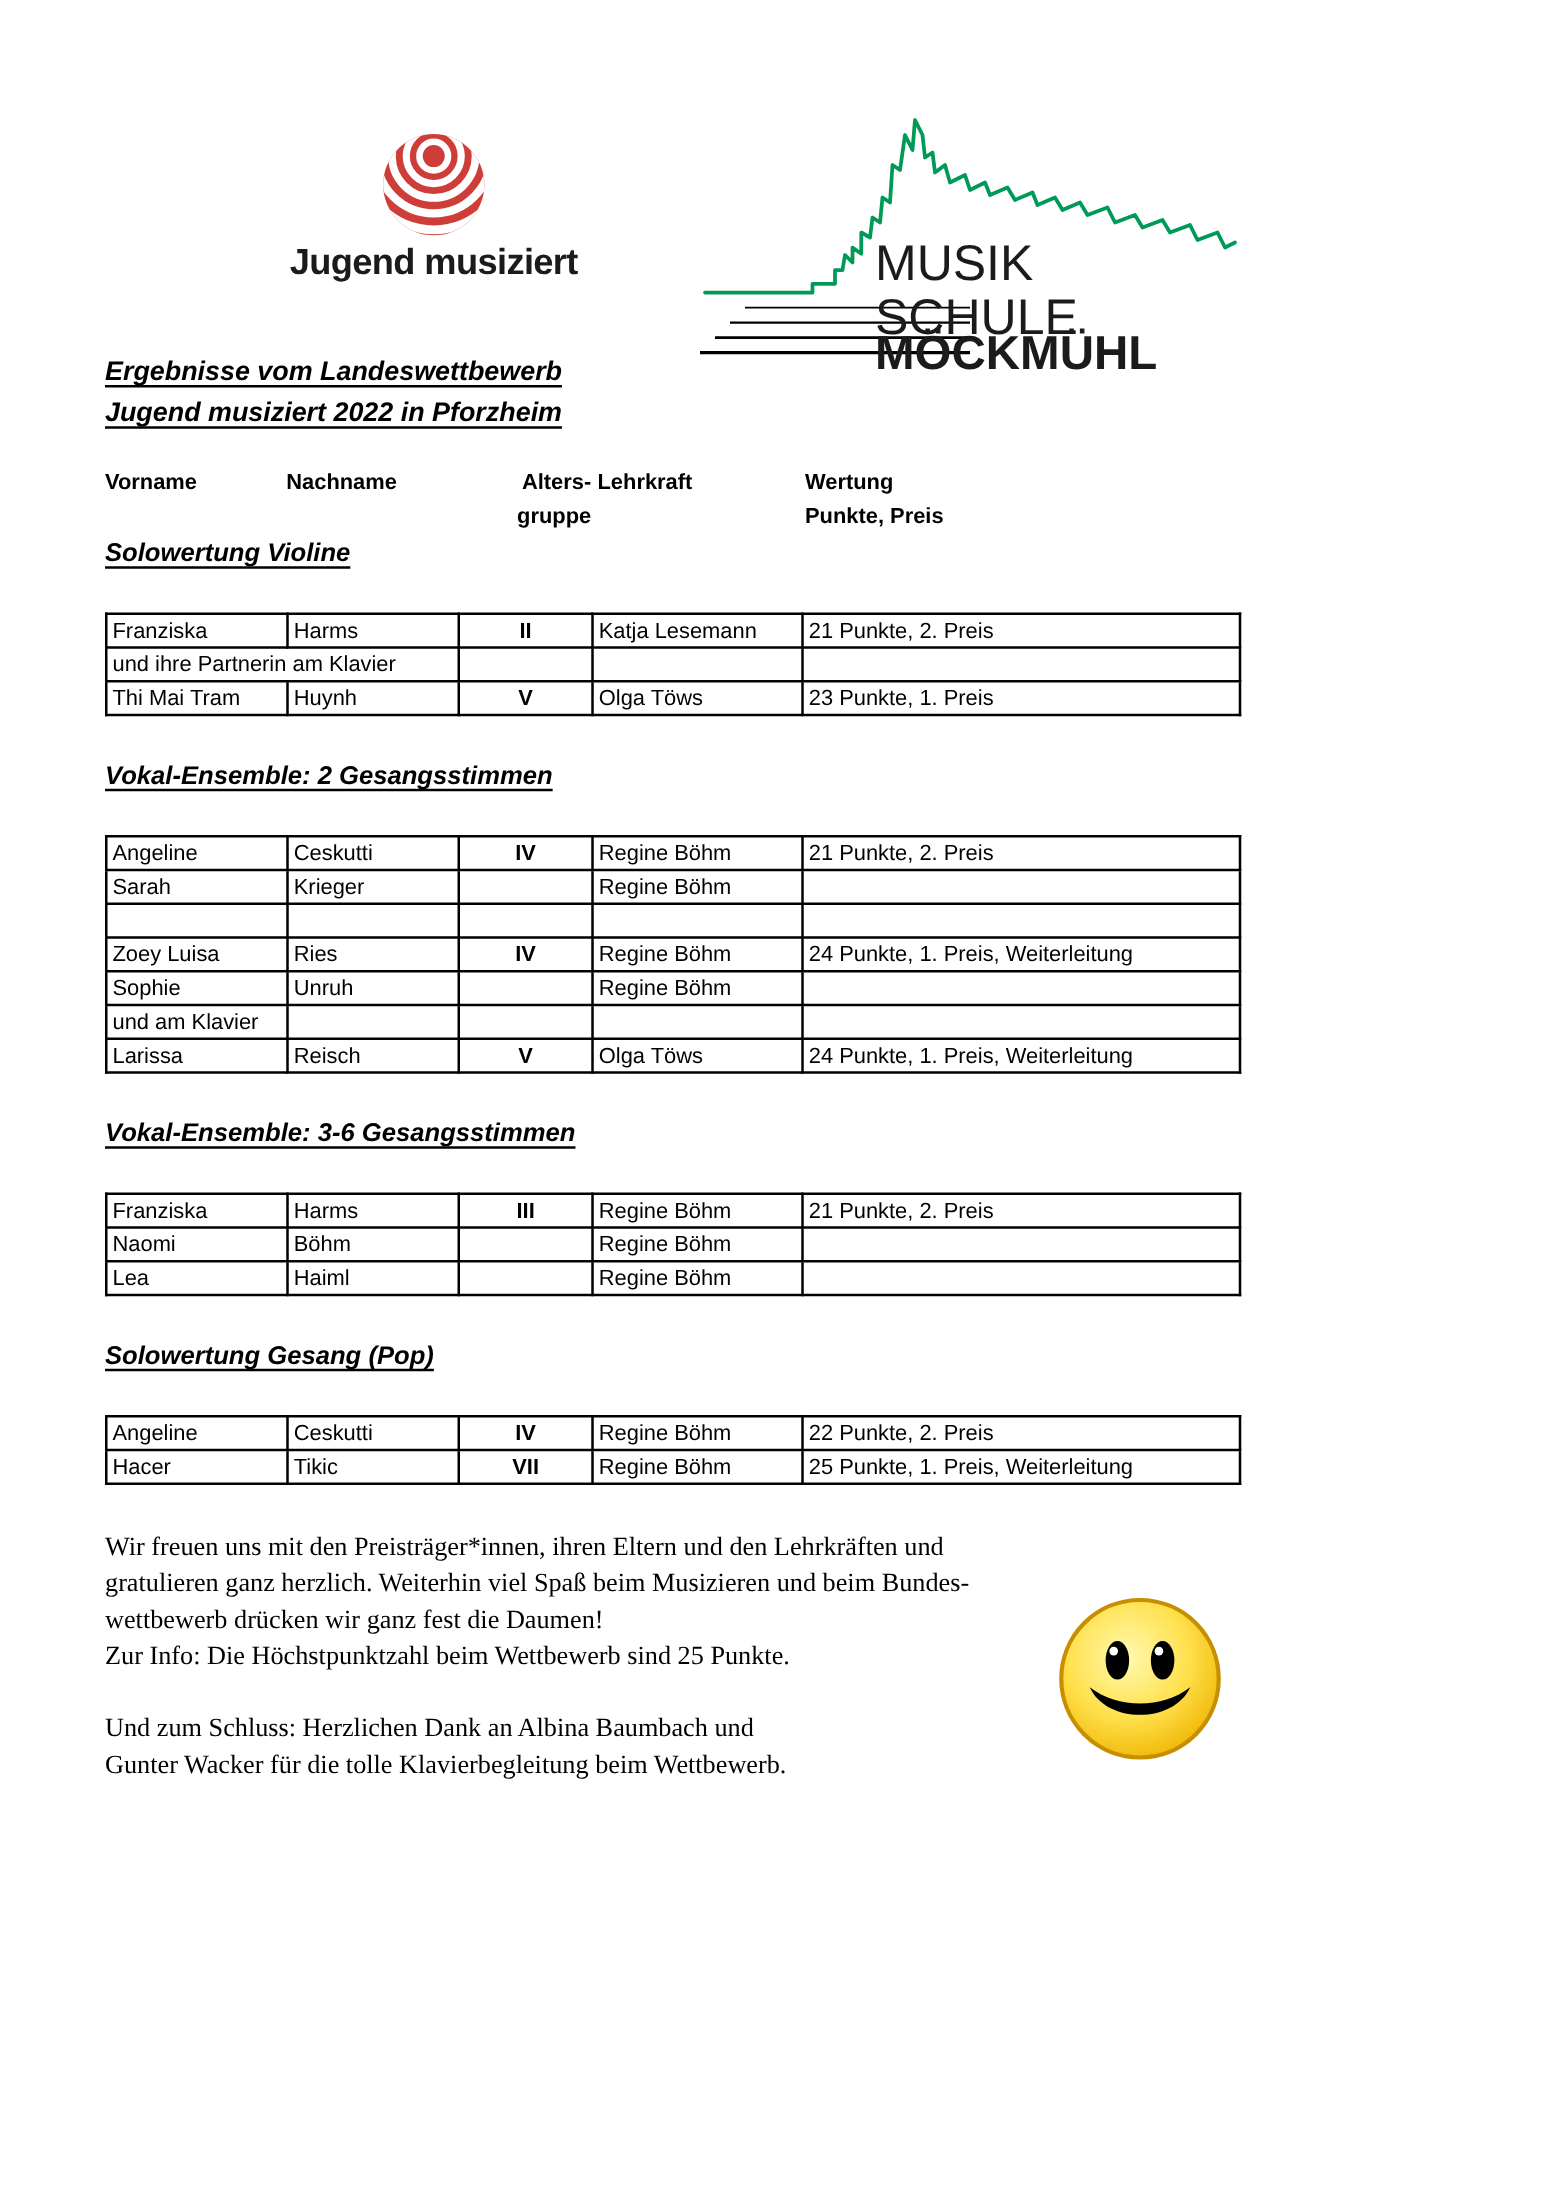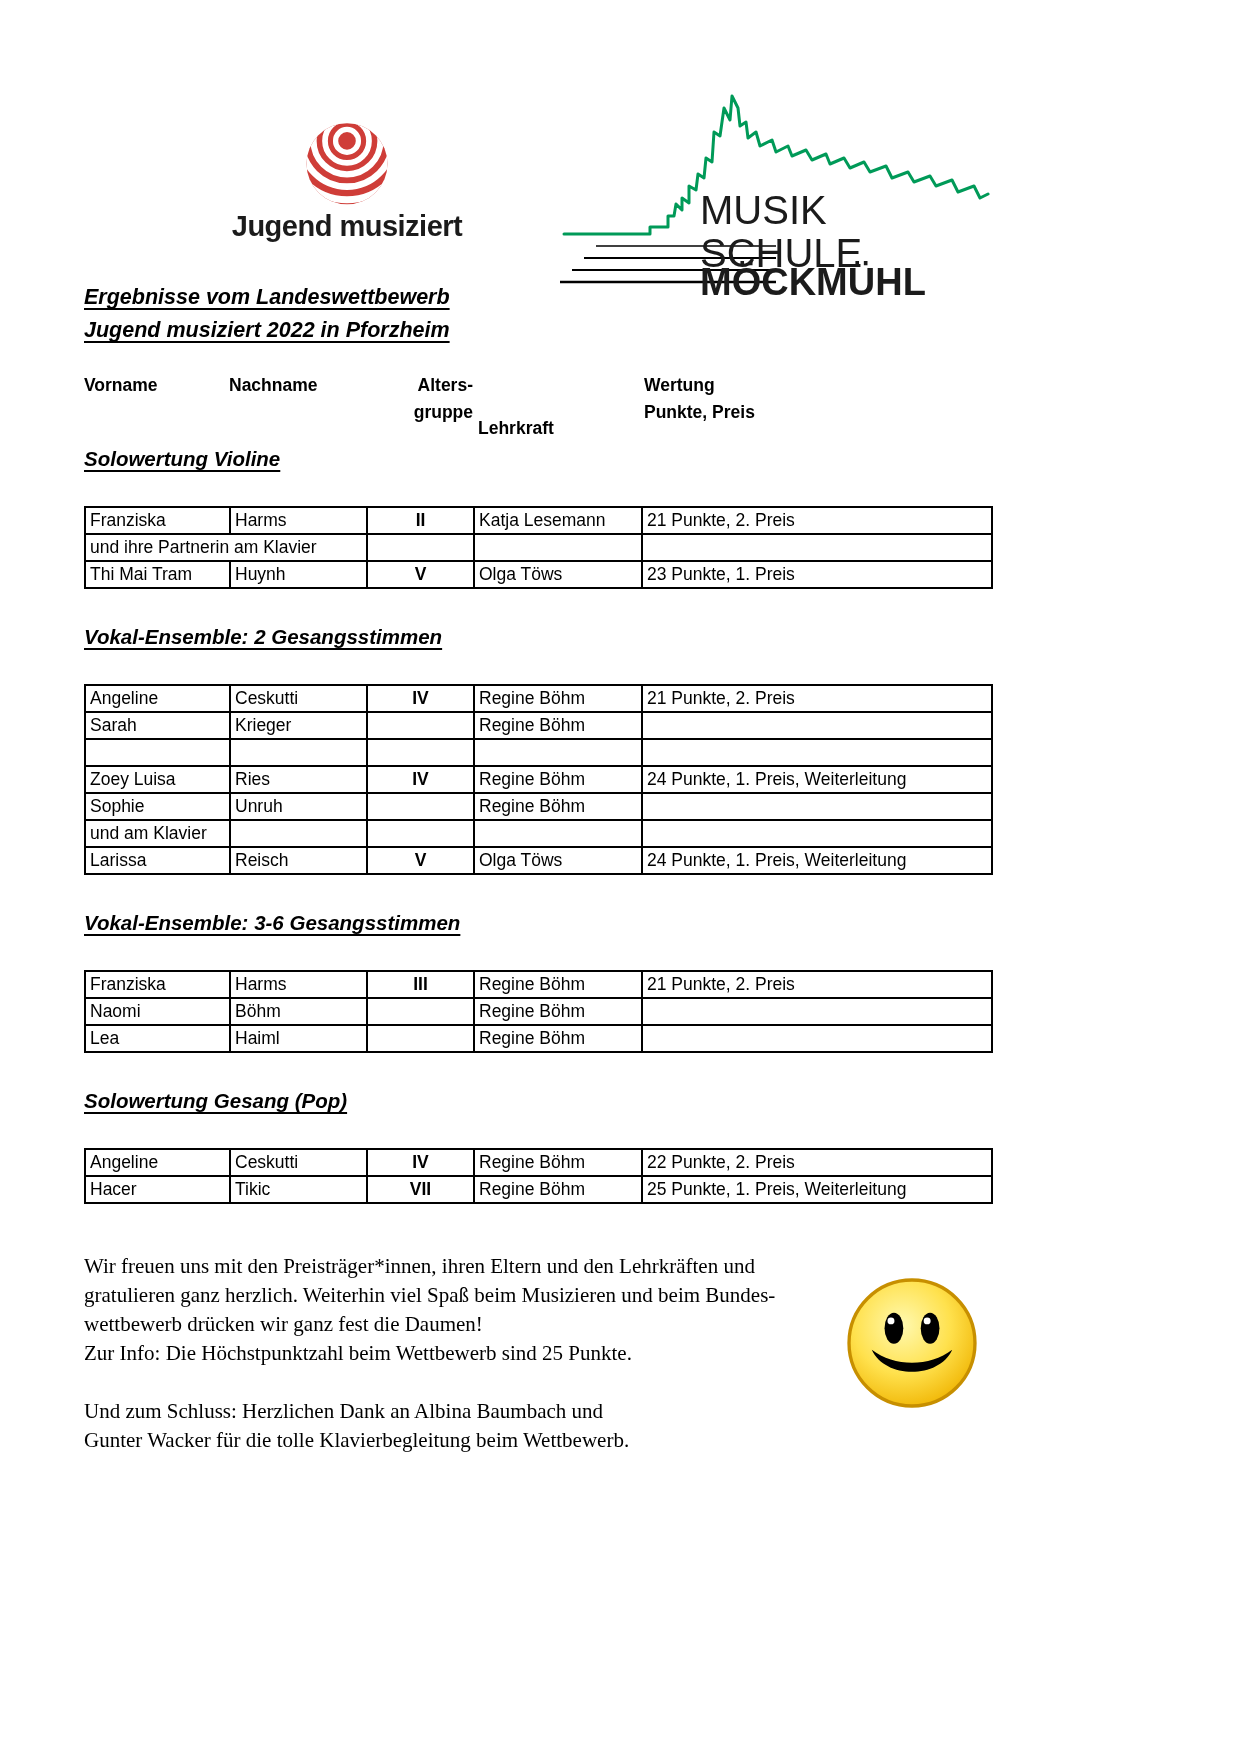--- a/index.html
+++ b/index.html
@@ -1,47 +1,47 @@
 <!DOCTYPE html>
 <html><head>
 <meta charset="utf-8">
 <style>
   html,body{margin:0;padding:0;background:#9a9a9a;}
   .page{
     position:relative;width:1240px;height:1754px;background:#ffffff;
     margin:0 auto;font-family:"Liberation Sans",sans-serif;color:#000;overflow:hidden;
   }
   
-  .jm-logo{position:absolute;left:212px;top:118px;width:270px;text-align:center;}
+  .jm-logo{position:absolute;left:212px;top:102px;width:270px;text-align:center;}
   .jm-ball{width:88px;height:88px;display:block;margin:0 auto 4px auto;}
   .jm-text{font-size:29px;font-weight:bold;letter-spacing:-0.5px;color:#1b1b1b;white-space:nowrap;}
   .ms-logo{position:absolute;left:556px;top:86px;width:440px;height:212px;}
   .ms-logo svg{display:block;}
   
   .content{position:absolute;left:84px;top:281px;width:907px;}
   .u{text-decoration:underline;text-decoration-thickness:2px;text-underline-offset:4px;}
   .doc-title{font-size:21.5px;font-weight:bold;font-style:italic;line-height:33px;}
   .cols{display:flex;font-weight:bold;font-size:17.5px;line-height:27px;margin-top:25px;}
   .cols .c1{width:145px;}
   .cols .c2{width:137px;}
   .cols .c3{width:107px;text-align:right;}
-  .cols .c4{width:168px;padding-left:5px;box-sizing:border-box;margin-top:43px;}
+  .cols .c4{width:168px;padding-left:5px;box-sizing:border-box;}
   .cols .c5{width:350px;padding-left:3px;box-sizing:border-box;}
   .section-heading{font-size:20.5px;font-weight:bold;font-style:italic;margin:34px 0 0 0;line-height:27px;}
   .section-heading.first{margin-top:3px;}
   table.results{border-collapse:collapse;width:907px;margin-top:34px;table-layout:fixed;border:2.5px solid #000;}
   table.results td{
     border:2px solid #000;height:27px;box-sizing:border-box;
     padding:0 4px;font-size:17.5px;line-height:23px;overflow:hidden;white-space:nowrap;
   }
   table.results td.ag{text-align:center;font-weight:bold;}
   col.w1{width:145px;} col.w2{width:137px;} col.w3{width:107px;}
   col.w4{width:168px;} col.w5{width:350px;}
   
-  .footer{margin-top:48px;font-family:"Liberation Serif",serif;font-size:21px;line-height:29px;width:760px;}
+  .footer{margin-top:35px;font-family:"Liberation Serif",serif;font-size:21px;line-height:29px;width:760px;}
   .footer .para + .para{margin-top:29px;}
   
   .smiley{position:absolute;left:845px;top:1276px;width:134px;height:134px;}
 </style>
 </head>
 <body>
 
 <div class="page">
 
   <div class="jm-logo">

